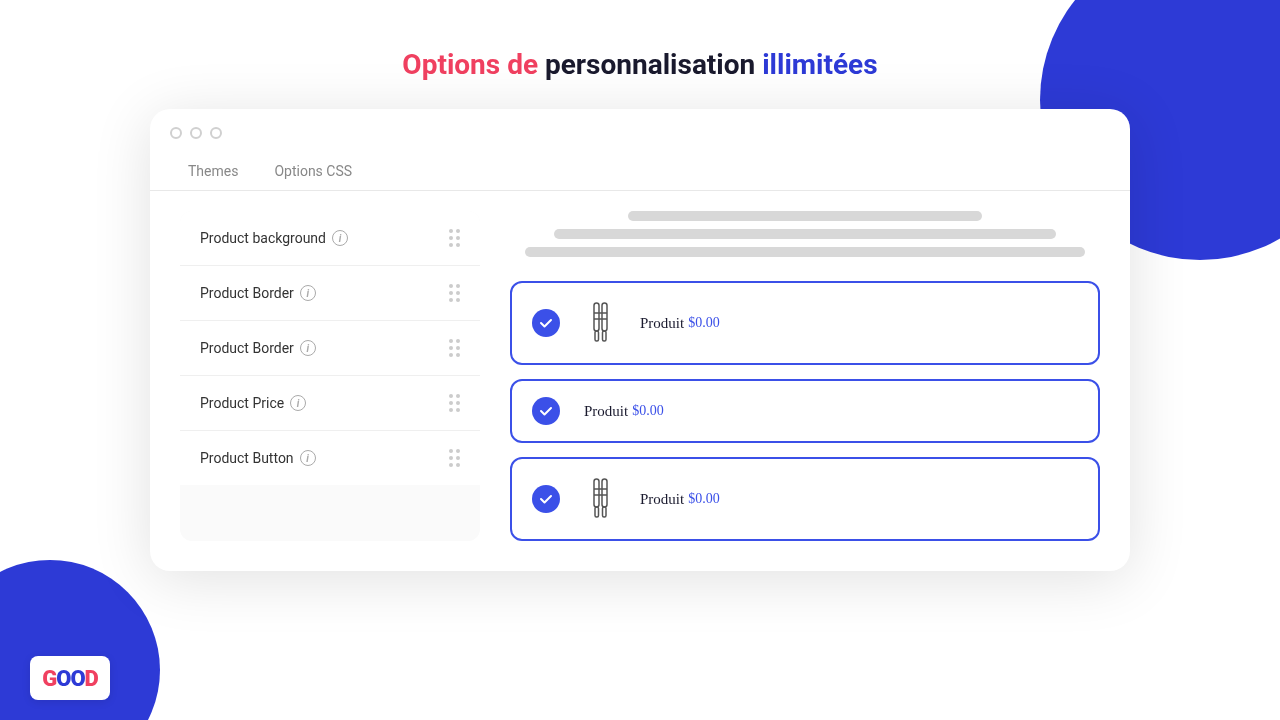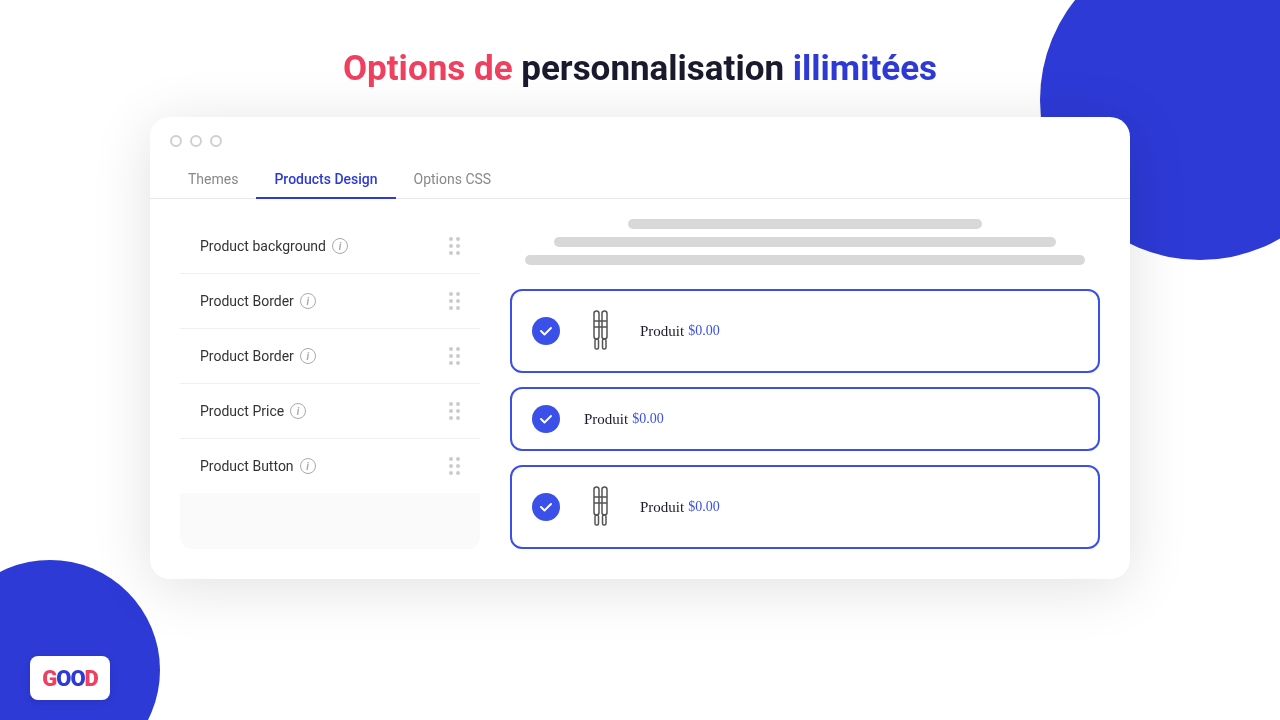--- a/index.html
+++ b/index.html
@@ -43,21 +43,21 @@
       width: 100%;
       height: 100%;
       display: flex;
       flex-direction: column;
       align-items: center;
     }
 
     
     .main-title {
       margin-top: 48px;
-      font-size: 35px;
+      font-size: 28px;
       font-weight: 700;
       text-align: center;
     }
 
     .main-title .accent-red {
       color: #f04060;
     }
 
     .main-title .accent-dark {
       color: #1a1a2e;
@@ -324,21 +324,20 @@
   <div class="app-window">
 
     <div class="window-controls">
       <div class="window-dot"></div>
       <div class="window-dot"></div>
       <div class="window-dot"></div>
     </div>
 
     <div class="tab-bar">
       <div class="tab-item">Themes</div>
-      <div class="tab-item active">Products Design</div>
       <div class="tab-item">Options CSS</div>
     </div>
 
     <div class="window-body">
 
       <div class="left-panel">
 
         <div class="settings-row">
           <div class="row-label">
             <span>Product background</span>

